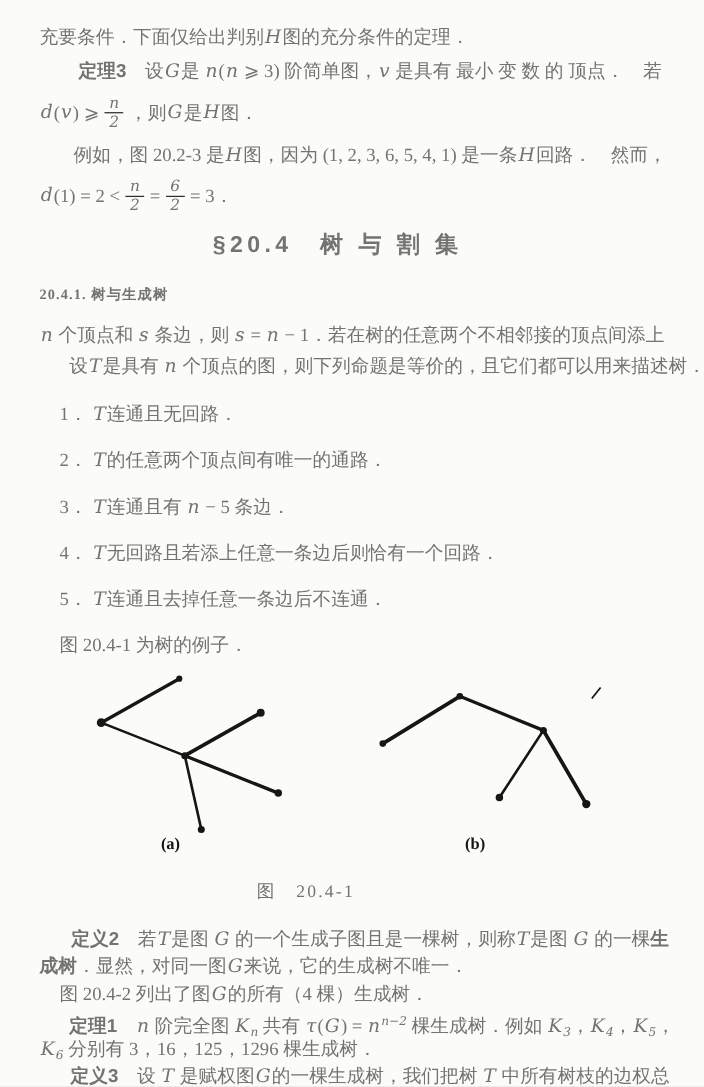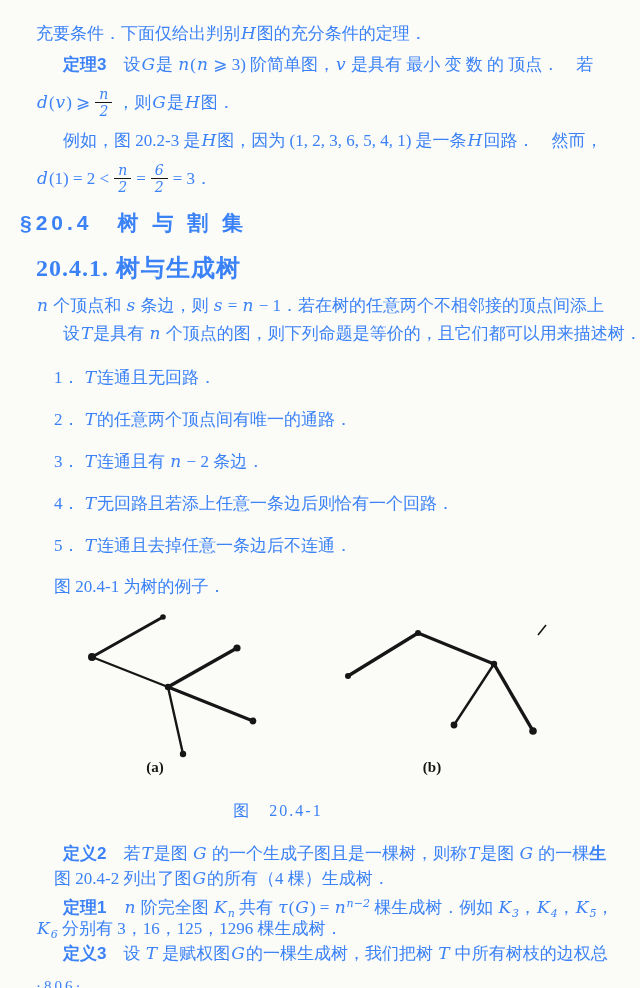--- a/index.html
+++ b/index.html
@@ -1,52 +1,52 @@
 <!DOCTYPE html>
 <html><head>
 <meta charset="utf-8">
 <style>
   html,body{margin:0;padding:0;background:#d9d9d9;}
   .page{
     position:relative;
     width:640px;height:988px;
     background:#fbfbf8;
-    color:#3b82f6;
+    color:#737373;
     font-family:"Liberation Serif","DejaVu Serif",serif;
     font-size:17px;
     box-sizing:border-box;
     padding:18px 30px 0 36px;
     overflow:hidden;
   }
   .tl{white-space:nowrap;}
   .t-flush{padding-left:0;}
-  .t-indent{padding-left:27px;}
+  .t-indent{padding-left:27px;text-align:center;}
   .t-list{padding-left:18px;}
   #block1 .tl{height:31px;line-height:31px;}
   #block1 .t-tall{height:45px;display:flex;align-items:center;line-height:1;}
   #block2 .tl{height:28px;line-height:28px;}
   #block2 .t-list{height:24px;line-height:24px;margin-top:18px;}
   #block3 .tl{height:25px;line-height:25px;}
   .s-b{font-weight:bold;font-family:"Liberation Sans","DejaVu Sans",sans-serif;}
   .s-m{font-family:"DejaVu Serif","Liberation Serif",serif;font-style:italic;padding:0 1px;}
   .s-sub{font-family:"DejaVu Serif",serif;font-style:italic;font-size:11px;vertical-align:-4px;}
   .s-sup{font-family:"DejaVu Serif",serif;font-style:italic;font-size:11px;vertical-align:6px;}
   .frac{display:inline-flex;flex-direction:column;align-items:center;vertical-align:middle;
         margin:0 5px;font-family:"DejaVu Serif",serif;font-style:italic;font-size:14px;line-height:1.15;}
   .frac .fn{border-bottom:1.5px solid #161616;padding:0 4px;}
   .frac .fd{padding:0 4px;}
   .h1{
     margin-top:7px;height:30px;line-height:30px;
-    position:relative;left:-16px;
+    text-align:center;position:relative;left:-16px;
     font-size:21px;font-weight:bold;letter-spacing:4px;
     font-family:"Liberation Sans","DejaVu Sans",sans-serif;
   }
   .h2{
     margin-top:17px;height:36px;line-height:26px;
-    font-size:24px;font-weight:600;letter-spacing:1px;
+    font-size:13px;font-weight:600;letter-spacing:1px;
   }
   #block2{margin-top:0;}
   .figure{position:relative;margin-left:-36px;margin-top:8px;width:640px;height:178px;}
   .caption{
     margin-top:16px;height:20px;line-height:20px;
     text-align:center;position:relative;left:-45px;
     font-size:16px;letter-spacing:2px;
   }
   #block3{margin-top:20px;}
   .pagenum{
@@ -96,21 +96,21 @@
 
   <div class="h1">§20.4　树 与 割 集</div>
 
   <div class="h2">20.4.1. 树与生成树</div>
 
   <div id="block2">
       <div class="tl t-flush"><span class="s-m">n</span><span> 个顶点和 </span><span class="s-m">s</span><span> 条边，则 </span><span class="s-m">s</span><span> = </span><span class="s-m">n</span><span> − 1．若在树的任意两个不相邻接的顶点间添上</span></div>
       <div class="tl t-indent"><span>设</span><span class="s-m">T</span><span>是具有 </span><span class="s-m">n</span><span> 个顶点的图，则下列命题是等价的，且它们都可以用来描述树．</span></div>
       <div class="tl t-list"><span>1． </span><span class="s-m">T</span><span>连通且无回路．</span></div>
       <div class="tl t-list"><span>2． </span><span class="s-m">T</span><span>的任意两个顶点间有唯一的通路．</span></div>
-      <div class="tl t-list"><span>3． </span><span class="s-m">T</span><span>连通且有 </span><span class="s-m">n</span><span> − 2 条边．</span></div>
+      <div class="tl t-list"><span>3． </span><span class="s-m">T</span><span>连通且有 </span><span class="s-m">n</span><span> − 5 条边．</span></div>
       <div class="tl t-list"><span>4． </span><span class="s-m">T</span><span>无回路且若添上任意一条边后则恰有一个回路．</span></div>
       <div class="tl t-list"><span>5． </span><span class="s-m">T</span><span>连通且去掉任意一条边后不连通．</span></div>
       <div class="tl t-list"><span>图 20.4-1 为树的例子．</span></div>
     </div>
 
   <div class="figure">
     <svg id="fig-svg" width="640" height="178">
         <line x1="92" y1="50" x2="163" y2="10" stroke="#161616" stroke-width="3" stroke-linecap="round"></line>
         <line x1="92" y1="50" x2="168" y2="80" stroke="#161616" stroke-width="2.2" stroke-linecap="round"></line>
         <line x1="168" y1="80" x2="237" y2="41" stroke="#161616" stroke-width="3.4" stroke-linecap="round"></line>
@@ -134,20 +134,21 @@
         <text x="155" y="165" text-anchor="middle" font-size="15" font-weight="bold" font-family="&quot;Liberation Serif&quot;,&quot;DejaVu Serif&quot;,serif" fill="#161616">(a)</text>
         <text x="432" y="165" text-anchor="middle" font-size="15" font-weight="bold" font-family="&quot;Liberation Serif&quot;,&quot;DejaVu Serif&quot;,serif" fill="#161616">(b)</text>
         <line x1="538" y1="28" x2="546" y2="18" stroke="#161616" stroke-width="1.6"></line>
       </svg>
   </div>
 
   <div class="caption">图　20.4-1</div>
 
   <div id="block3">
       <div class="tl t-indent"><span class="s-b">定义2</span><span>　若</span><span class="s-m">T</span><span>是图 </span><span class="s-m">G</span><span> 的一个生成子图且是一棵树，则称</span><span class="s-m">T</span><span>是图 </span><span class="s-m">G</span><span> 的一棵</span><span class="s-b">生</span></div>
+      <div class="tl t-flush"><span class="s-b">成树</span><span>．显然，对同一图</span><span class="s-m">G</span><span>来说，它的生成树不唯一．</span></div>
       <div class="tl t-list"><span>图 20.4-2 列出了图</span><span class="s-m">G</span><span>的所有（4 棵）生成树．</span></div>
       <div class="tl t-indent"><span class="s-b">定理1</span><span>　</span><span class="s-m">n</span><span> 阶完全图 </span><span class="s-m">K</span><span class="s-sub">n</span><span> 共有 </span><span class="s-m">τ</span><span>(</span><span class="s-m">G</span><span>) = </span><span class="s-m">n</span><span class="s-sup">n−2</span><span> 棵生成树．例如 </span><span class="s-m">K</span><span class="s-sub">3</span><span>，</span><span class="s-m">K</span><span class="s-sub">4</span><span>，</span><span class="s-m">K</span><span class="s-sub">5</span><span>，</span></div>
       <div class="tl t-flush"><span class="s-m">K</span><span class="s-sub">6</span><span> 分别有 3，16，125，1296 棵生成树．</span></div>
       <div class="tl t-indent"><span class="s-b">定义3</span><span>　设 </span><span class="s-m">T</span><span> 是赋权图</span><span class="s-m">G</span><span>的一棵生成树，我们把树 </span><span class="s-m">T</span><span> 中所有树枝的边权总</span></div>
     </div>
 
   <div class="pagenum">·806·</div>
 
 </div>
 

